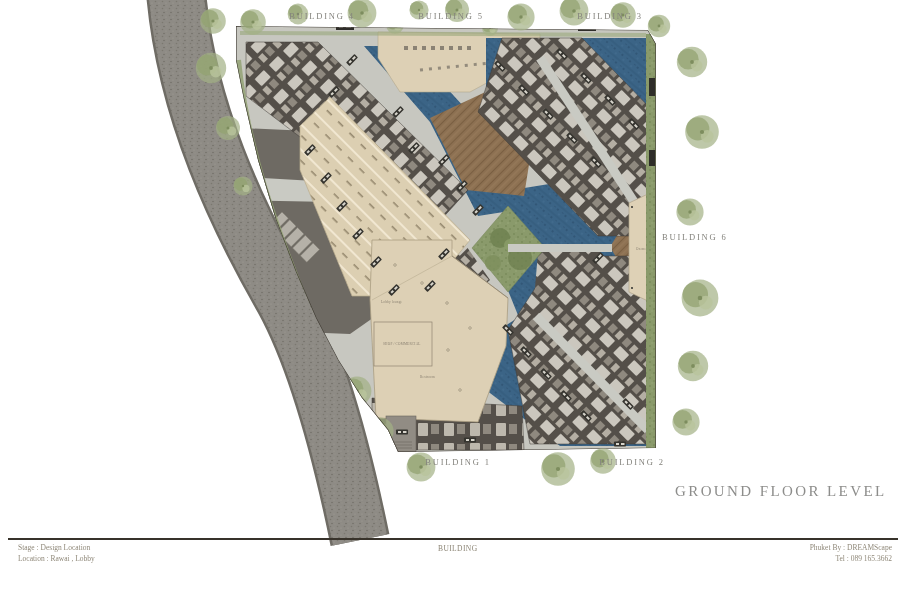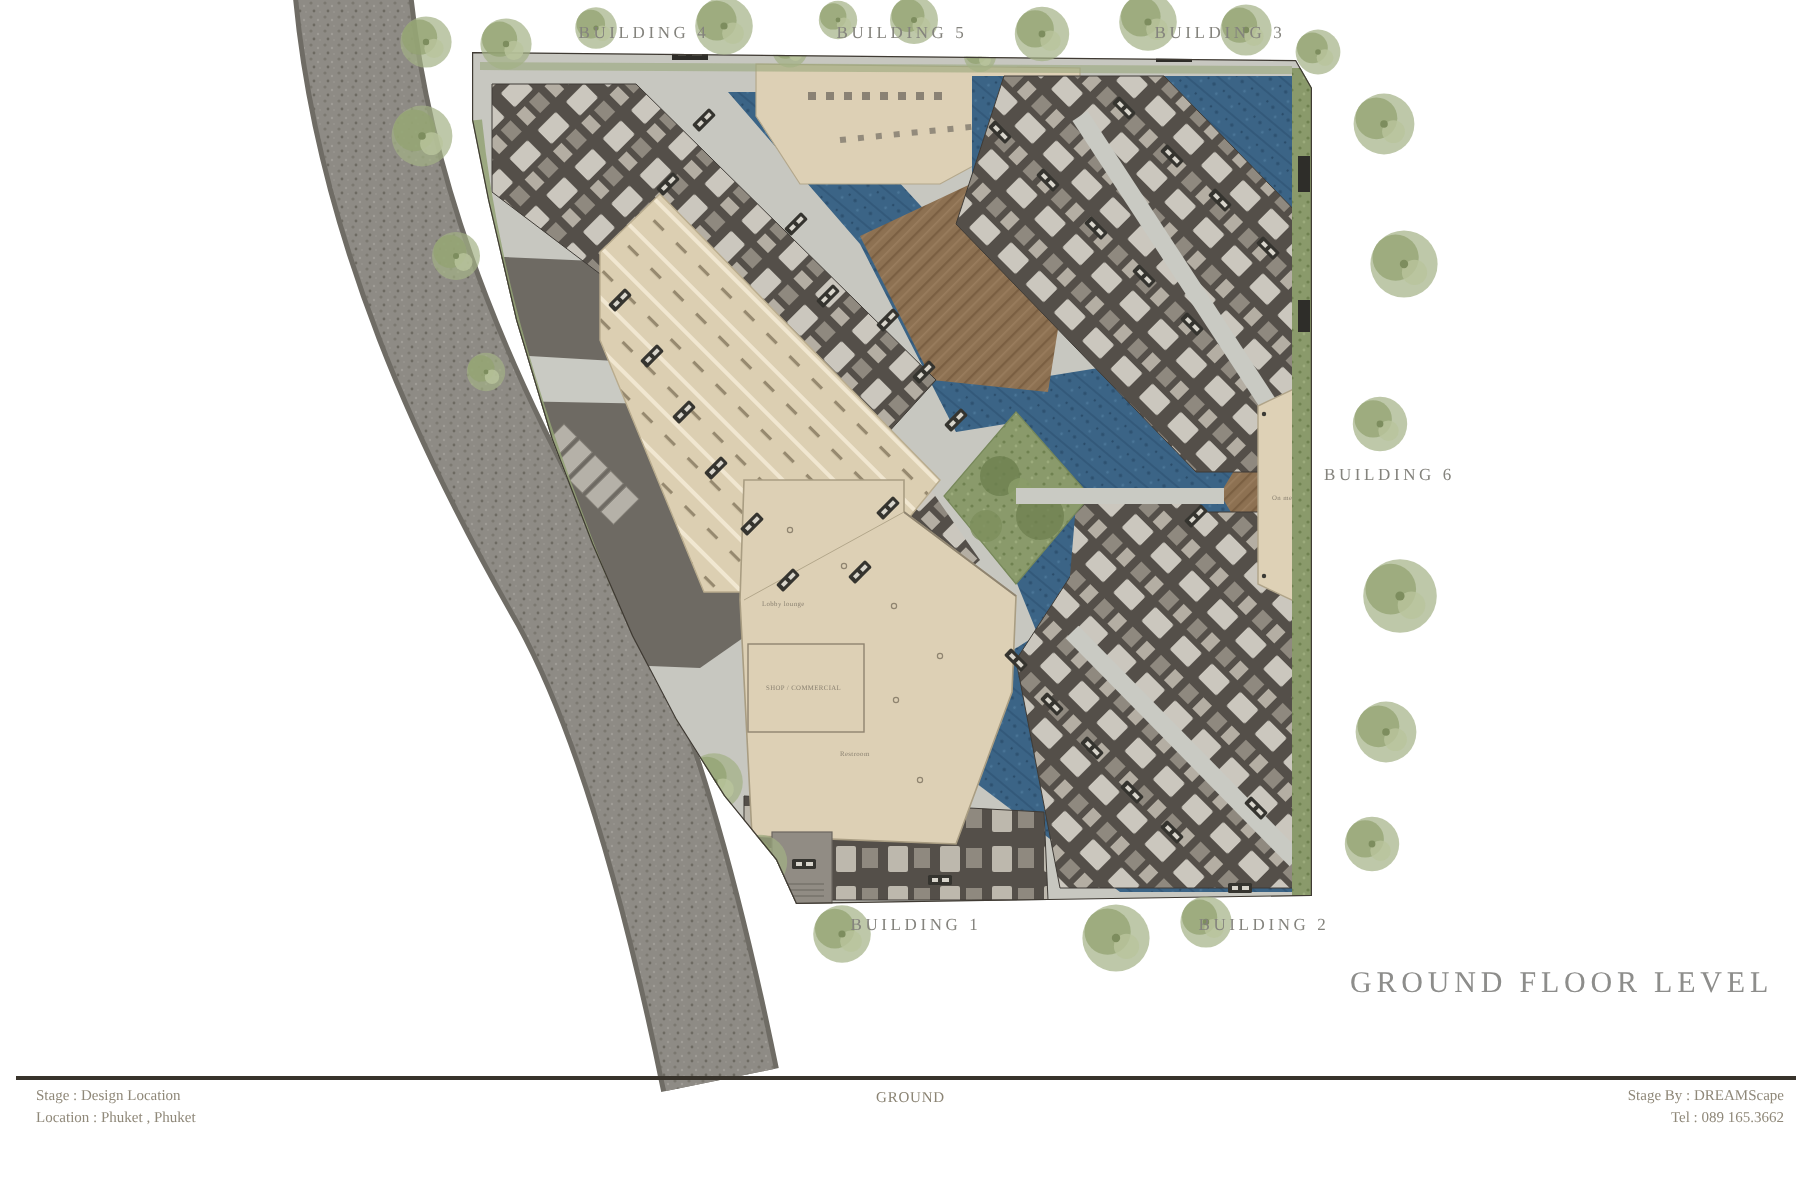--- a/index.html
+++ b/index.html
@@ -270,23 +270,23 @@
     <text class="blabel" x="458" y="465" text-anchor="middle">BUILDING 1</text>
     <text class="blabel" x="632" y="465" text-anchor="middle">BUILDING 2</text>
   </g>
 
   <text class="title" x="675" y="496">GROUND FLOOR LEVEL</text>
 </svg>
 
 <div class="rule"></div>
 <div class="tb tb-left">
   <div>Stage : Design Location</div>
-  <div>Location : Phuket , Phuket</div>
+  <div>Location : Rawai , Lobby</div>
 </div>
 <div class="tb tb-center">
-  <div>GROUND</div>
+  <div>BUILDING</div>
 </div>
 <div class="tb tb-right">
-  <div>Stage By :  DREAMScape</div>
+  <div>Phuket By :  DREAMScape</div>
   <div>Tel  :  089 165.3662</div>
 </div>
 
 </div>
 
 </body></html>

